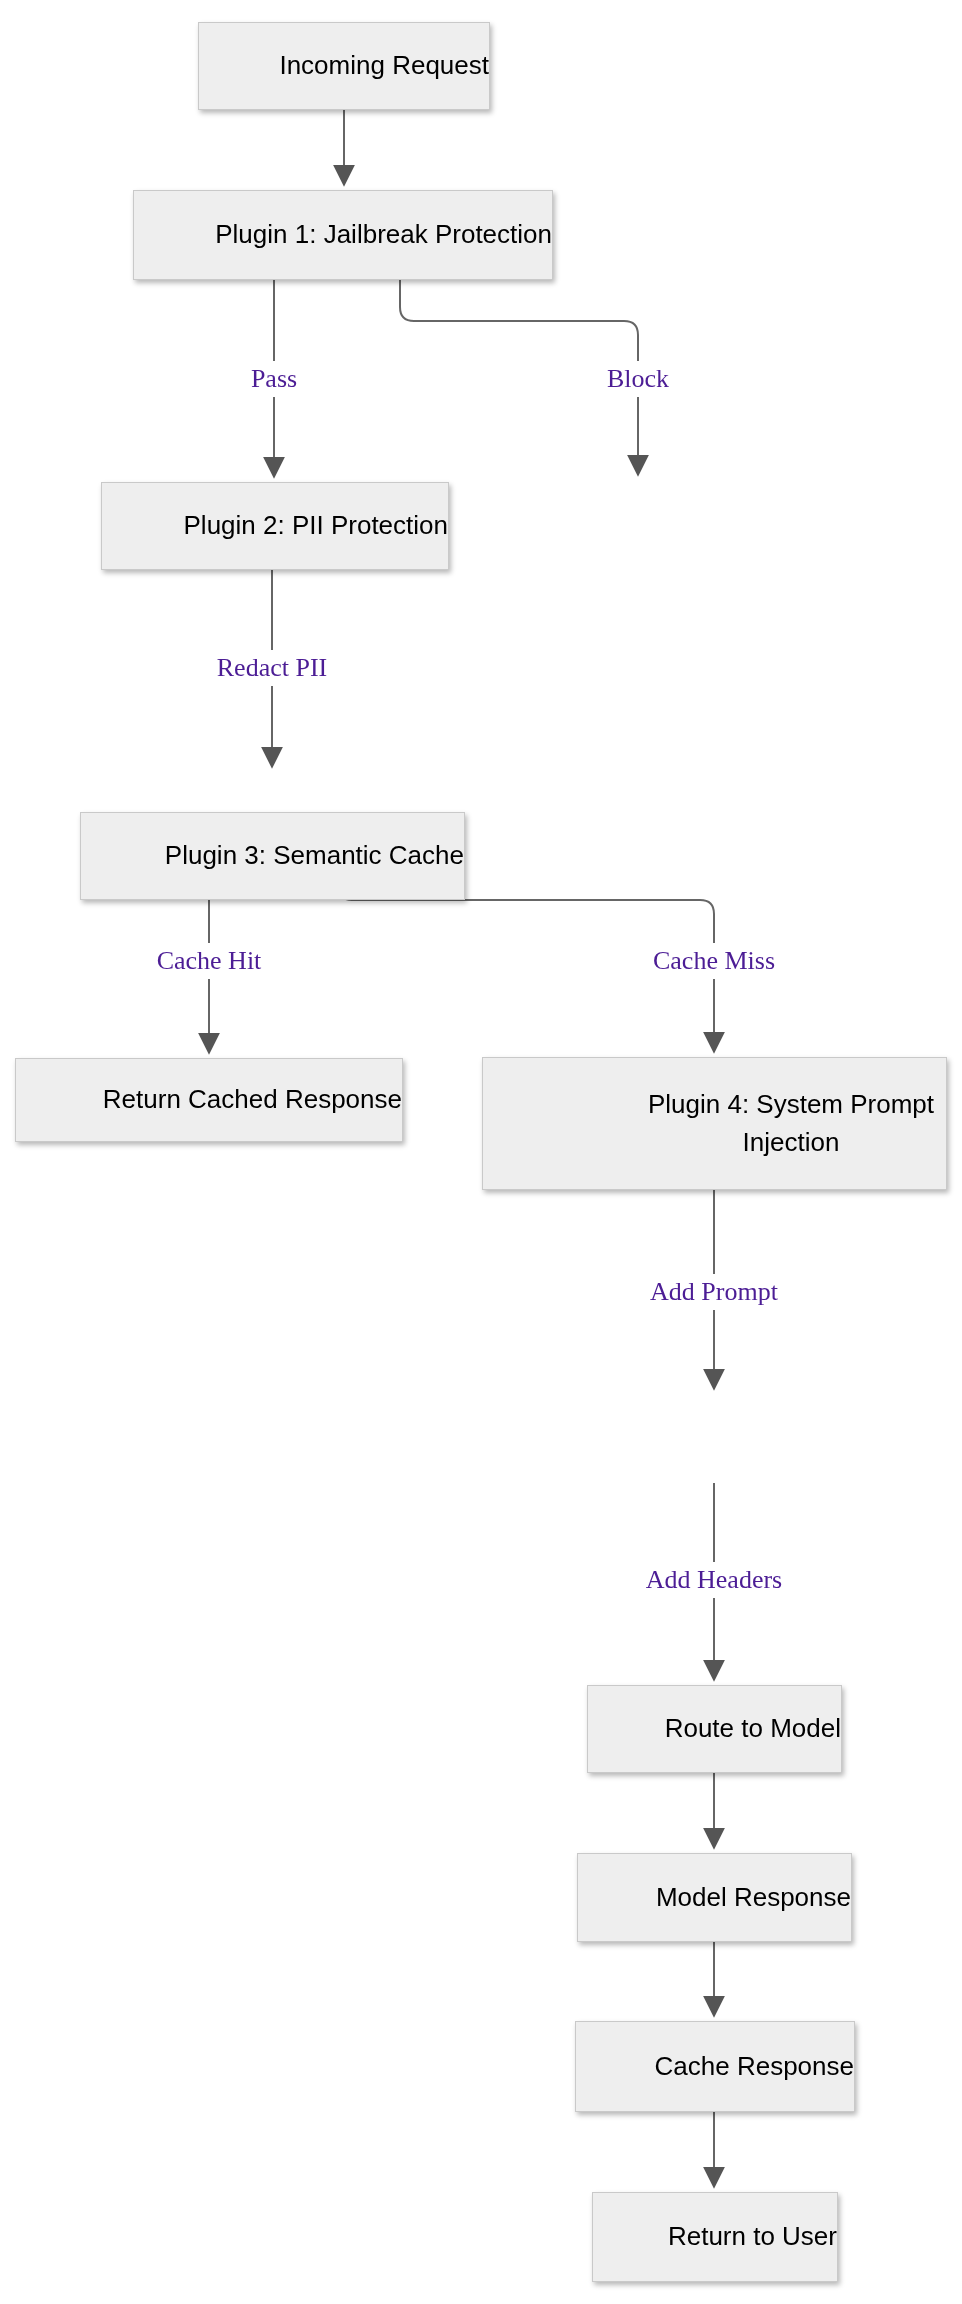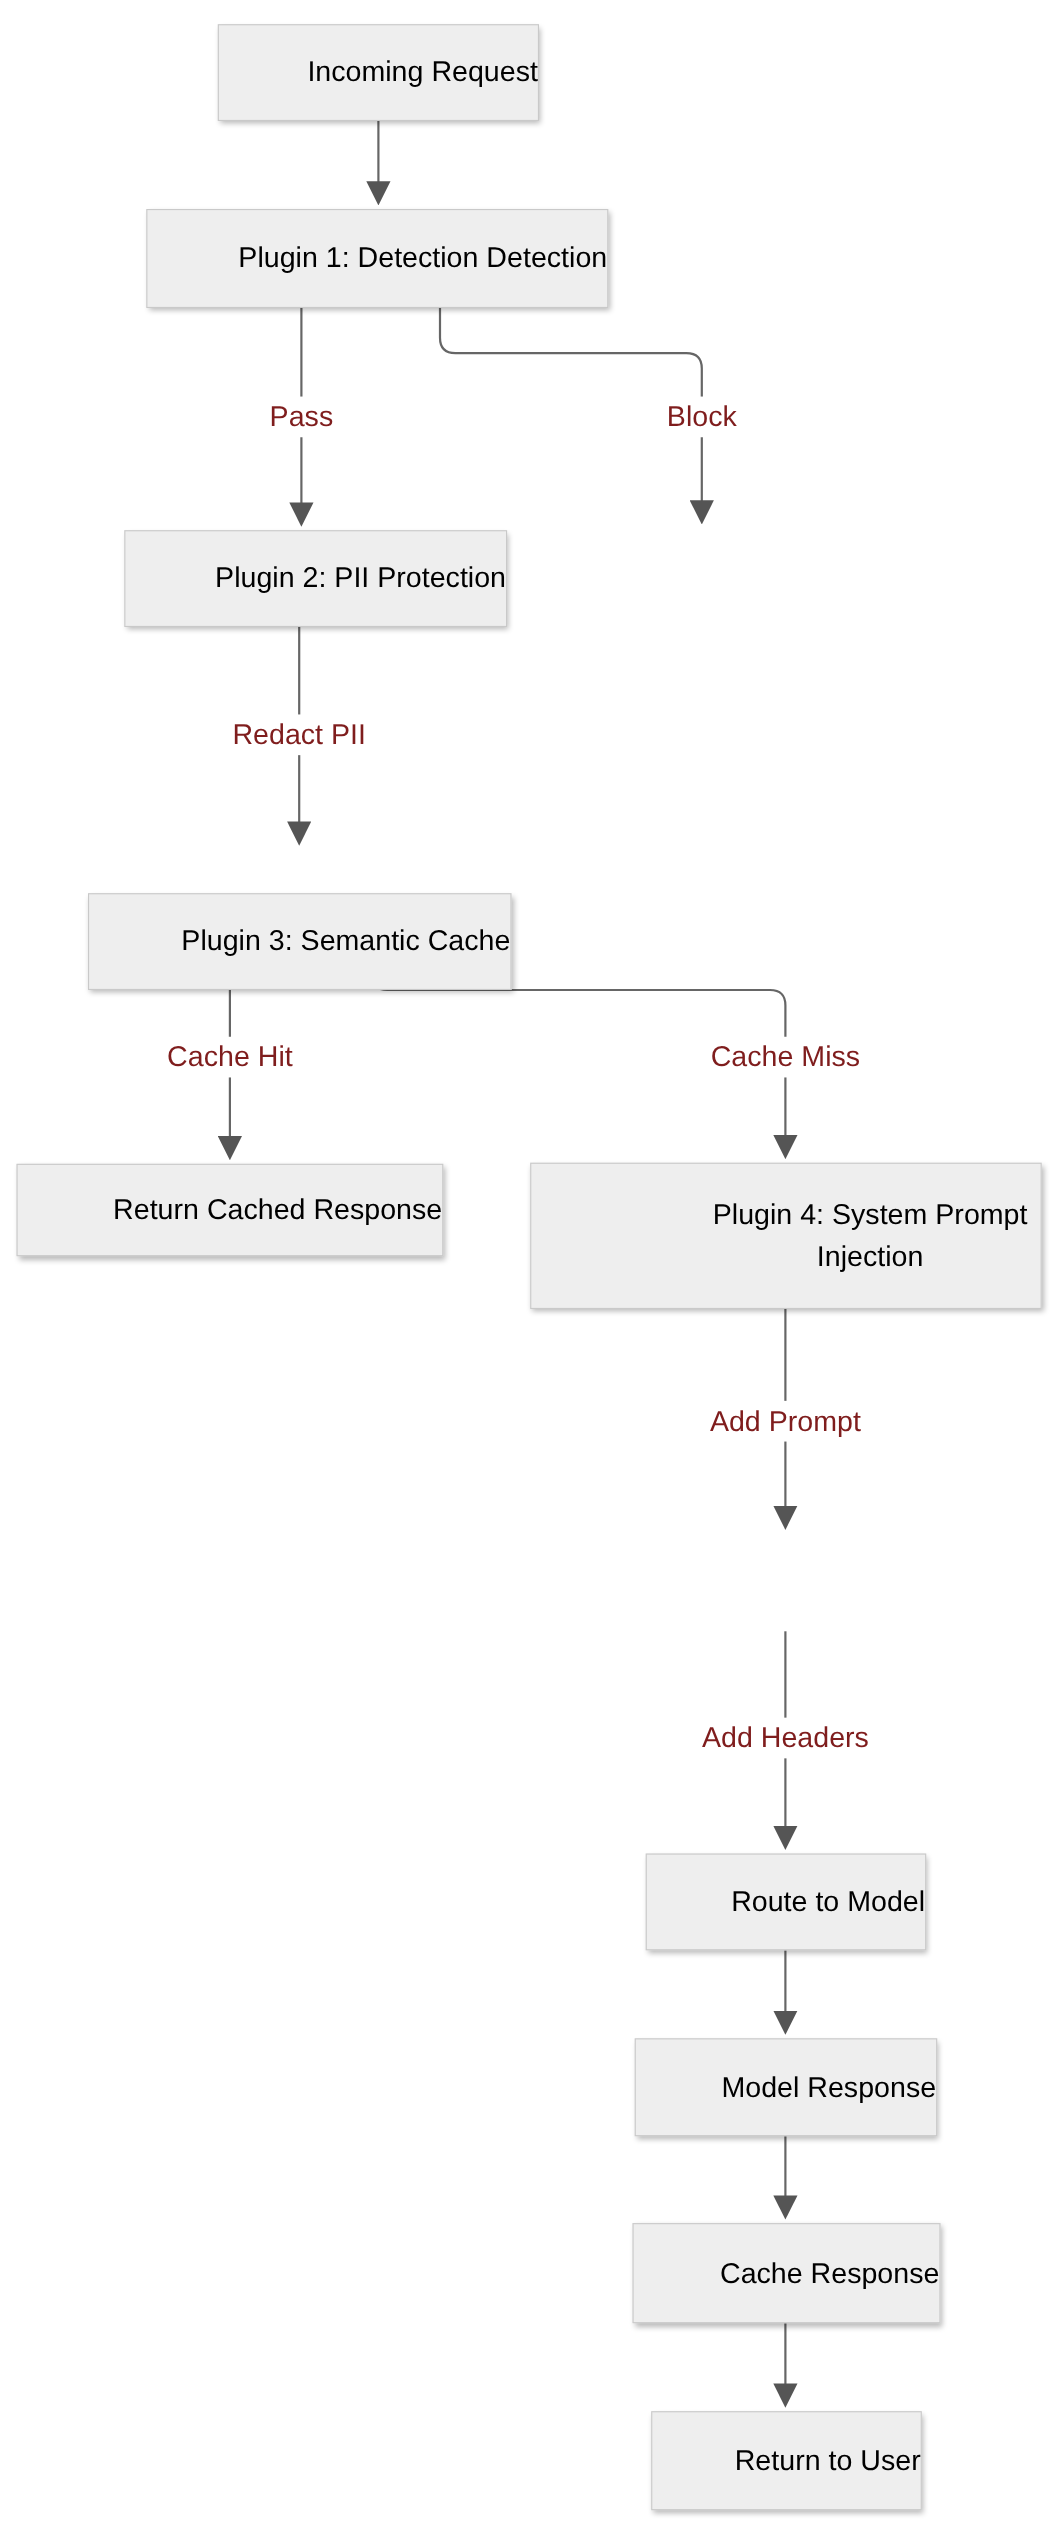--- a/index.html
+++ b/index.html
@@ -36,22 +36,23 @@
     color: #000000;
   }
   .node .lbl { display: inline-block; }
   .node-plugin4 .lbl { max-width: 310px; }
   .edge-label {
     position: absolute;
     transform: translate(-50%, -50%);
     background: #ffffff;
     padding: 3px 10px;
     font-size: 26px;
-    color: #7f1d1d;
+    color: #4c1d95;
     white-space: nowrap;
+    font-family: Liberation Serif, serif;
   }
 </style>
 </head>
 <body>
 
 <div id="canvas">
 
   <svg id="edges-svg" viewBox="0 0 962 2304" xmlns="http://www.w3.org/2000/svg">
     <defs>
       <marker id="arrow" viewBox="0 0 10 10" refX="1" refY="5" markerWidth="11" markerHeight="11" orient="auto">
@@ -69,24 +70,24 @@
     <path class="edge-path" marker-end="url(#arrow)" d="M714,1773 L714,1830"></path>
     <path class="edge-path" marker-end="url(#arrow)" d="M714,1942 L714,1998"></path>
     <path class="edge-path" marker-end="url(#arrow)" d="M714,2112 L714,2169"></path>
   </svg>
 
   <div class="node" style="left:198px; top:22px; width:292px; height:88px;">
     <span class="lbl">Incoming Request</span>
   </div>
 
   <div class="node" style="left:133px; top:190px; width:420px; height:90px;">
-    <span class="lbl">Plugin 1: Detection Detection</span>
+    <span class="lbl">Plugin 1: Jailbreak Protection</span>
   </div>
 
-  <div class="node" style="left:113px; top:482px; width:348px; height:88px;padding-left:24px;">
+  <div class="node" style="left:101px; top:482px; width:348px; height:88px;padding-left:24px;">
     <span class="lbl">Plugin 2: PII Protection</span>
   </div>
 
 
   <div class="node" style="left:80px; top:812px; width:385px; height:88px;">
     <span class="lbl">Plugin 3: Semantic Cache</span>
   </div>
 
   <div class="node" style="left:15px; top:1058px; width:388px; height:84px;">
     <span class="lbl">Return Cached Response</span>

